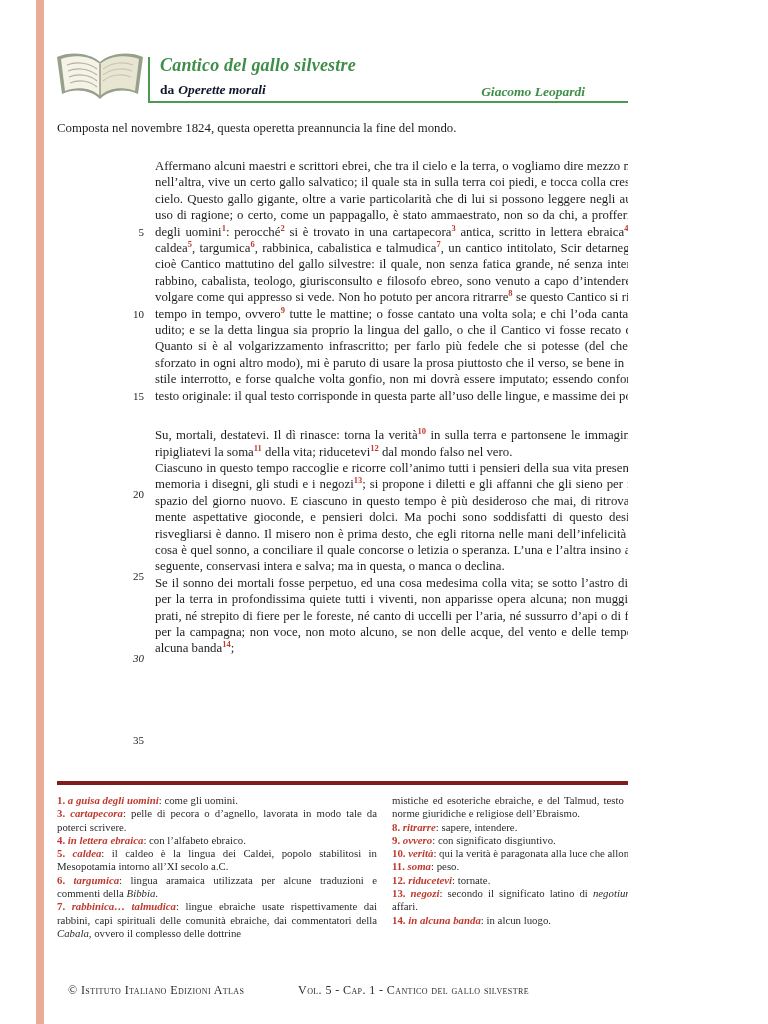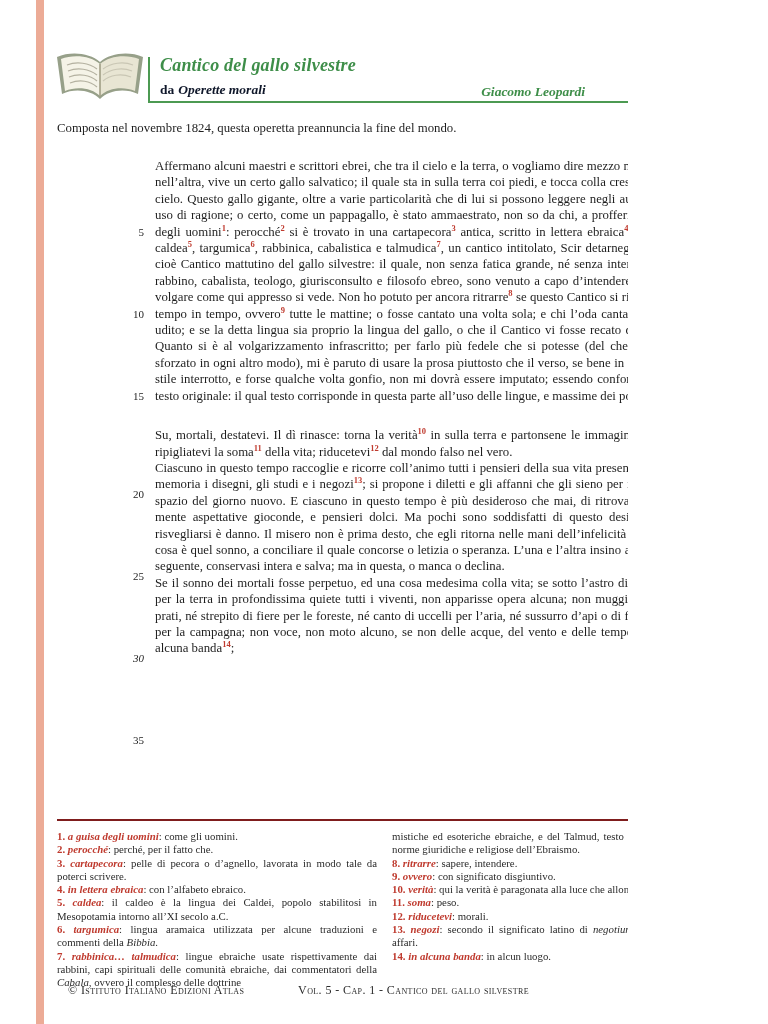--- a/index.html
+++ b/index.html
@@ -36,21 +36,21 @@
   .bodytext {
     margin-left:98px; width:557px;
     font-size:12.8px; line-height:16.4px; text-align:justify;
     hyphens:auto; -webkit-hyphens:auto;
   }
   .para { margin:0; }
   .para.gap { margin-top:23px; }
   sup.fnref { color:#bf3a2e; font-weight:bold; font-size:8.5px; line-height:0; vertical-align:super; }
 
   
-  .footnotes { position:absolute; left:57px; top:781px; width:655px; border-top:2px solid #7f1d1d; padding-top:9px;margin-top:38px; }
+  .footnotes { position:absolute; left:57px; top:781px; width:655px; border-top:4px solid #7f1d1d; padding-top:9px; }
   .fn-cols { display:flex; gap:15px; }
   .fn-col { width:320px; font-size:10.8px; line-height:13.3px; text-align:justify; color:#2b2b2b; }
   .fn-entry { margin:0; }
   .fn-num  { color:#bf3a2e; font-weight:bold; }
   .fn-term { color:#bf3a2e; font-weight:bold; font-style:italic; }
   .fn-def i { font-style:italic; }
 
   
   .footer-copy {
     position:absolute; left:68px; top:983px;
@@ -119,34 +119,33 @@
         <p class="para gap">Su, mortali, destatevi. Il dì rinasce: torna la verità<sup class="fnref">10</sup> in sulla terra e partonsene le immagini vane. Sorgete; ripigliatevi la soma<sup class="fnref">11</sup> della vita; riducetevi<sup class="fnref">12</sup> dal mondo falso nel vero.</p>
         <p class="para">Ciascuno in questo tempo raccoglie e ricorre coll’animo tutti i pensieri della sua vita presente; richiama alla memoria i disegni, gli studi e i negozi<sup class="fnref">13</sup>; si propone i diletti e gli affanni che gli sieno per intervenire nello spazio del giorno nuovo. E ciascuno in questo tempo è più desideroso che mai, di ritrovar pure nella sua mente aspettative gioconde, e pensieri dolci. Ma pochi sono soddisfatti di questo desiderio: a tutti il risvegliarsi è danno. Il misero non è prima desto, che egli ritorna nelle mani dell’infelicità sua. Dolcissima cosa è quel sonno, a conciliare il quale concorse o letizia o speranza. L’una e l’altra insino alla vigilia del dì seguente, conservasi intera e salva; ma in questa, o manca o declina.</p>
         <p class="para">Se il sonno dei mortali fosse perpetuo, ed una cosa medesima colla vita; se sotto l’astro diurno, languendo per la terra in profondissima quiete tutti i viventi, non apparisse opera alcuna; non muggito di buoi per li prati, né strepito di fiere per le foreste, né canto di uccelli per l’aria, né sussurro d’api o di farfalle scorresse per la campagna; non voce, non moto alcuno, se non delle acque, del vento e delle tempeste, sorgesse in alcuna banda<sup class="fnref">14</sup>;</p>
       </div>
   </div>
 
   <div class="footnotes">
     <div class="fn-cols">
       <div class="fn-col">
           <div class="fn-entry"><span class="fn-num">1. </span><span class="fn-term">a guisa degli uomini</span><span class="fn-def">: come gli uomini.</span></div>
-          <div class="fn-entry"><span class="fn-num">2. </span><span class="fn-term">perocché</span><span class="fn-def">: perché, per il fatto che.</span></div>
           <div class="fn-entry"><span class="fn-num">3. </span><span class="fn-term">cartapecora</span><span class="fn-def">: pelle di pecora o d’agnello, lavorata in modo tale da poterci scrivere.</span></div>
           <div class="fn-entry"><span class="fn-num">4. </span><span class="fn-term">in lettera ebraica</span><span class="fn-def">: con l’alfabeto ebraico.</span></div>
           <div class="fn-entry"><span class="fn-num">5. </span><span class="fn-term">caldea</span><span class="fn-def">: il caldeo è la lingua dei Caldei, popolo stabilitosi in Mesopotamia intorno all’XI secolo a.C.</span></div>
           <div class="fn-entry"><span class="fn-num">6. </span><span class="fn-term">targumica</span><span class="fn-def">: lingua aramaica utilizzata per alcune traduzioni e commenti della <i>Bibbia</i>.</span></div>
           <div class="fn-entry"><span class="fn-num">7. </span><span class="fn-term">rabbinica… talmudica</span><span class="fn-def">: lingue ebraiche usate rispettivamente dai rabbini, capi spirituali delle comunità ebraiche, dai commentatori della <i>Cabala</i>, ovvero il complesso delle dottrine</span></div>
         </div>
       <div class="fn-col">
           <div class="fn-entry"><span class="fn-def">mistiche ed esoteriche ebraiche, e del Talmud, testo su cui si basano le norme giuridiche e religiose dell’Ebraismo.</span></div>
           <div class="fn-entry"><span class="fn-num">8. </span><span class="fn-term">ritrarre</span><span class="fn-def">: sapere, intendere.</span></div>
           <div class="fn-entry"><span class="fn-num">9. </span><span class="fn-term">ovvero</span><span class="fn-def">: con significato disgiuntivo.</span></div>
           <div class="fn-entry"><span class="fn-num">10. </span><span class="fn-term">verità</span><span class="fn-def">: qui la verità è paragonata alla luce che allontana le tenebre.</span></div>
           <div class="fn-entry"><span class="fn-num">11. </span><span class="fn-term">soma</span><span class="fn-def">: peso.</span></div>
-          <div class="fn-entry"><span class="fn-num">12. </span><span class="fn-term">riducetevi</span><span class="fn-def">: morali.</span></div>
+          <div class="fn-entry"><span class="fn-num">12. </span><span class="fn-term">riducetevi</span><span class="fn-def">: tornate.</span></div>
           <div class="fn-entry"><span class="fn-num">13. </span><span class="fn-term">negozi</span><span class="fn-def">: secondo il significato latino di <i>negotium</i>, gli impegni, gli affari.</span></div>
           <div class="fn-entry"><span class="fn-num">14. </span><span class="fn-term">in alcuna banda</span><span class="fn-def">: in alcun luogo.</span></div>
         </div>
     </div>
   </div>
 
   <div class="footer-copy">© Istituto Italiano Edizioni Atlas</div>
   <div class="footer-vol">Vol. 5 - Cap. 1 - Cantico del gallo silvestre</div>
   <div class="pagenum-box">
     <span>1</span>

